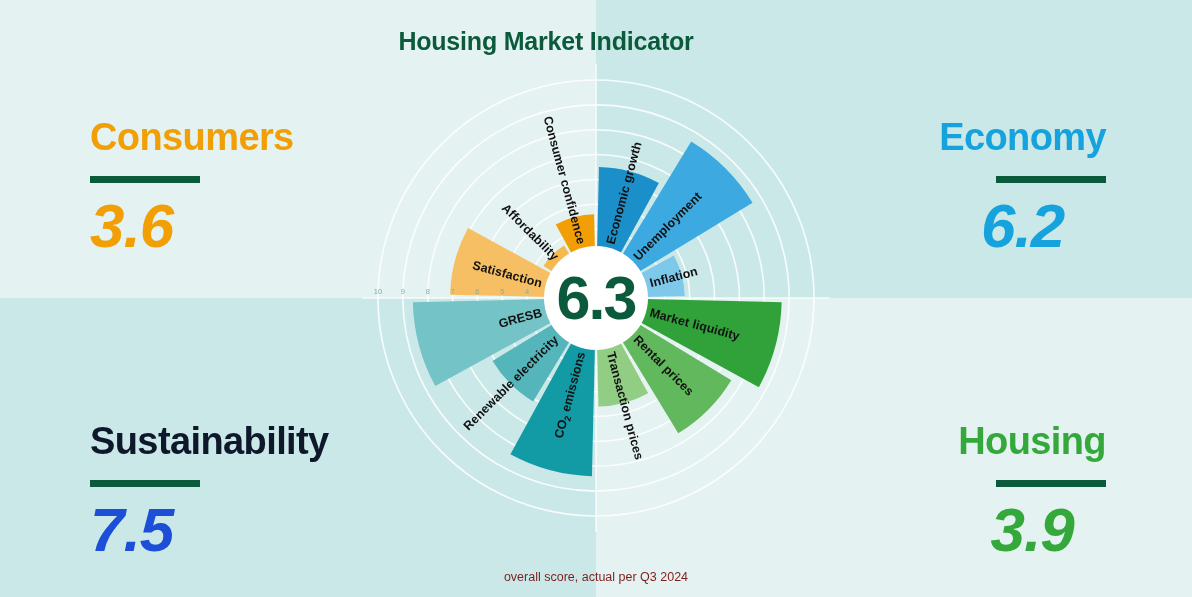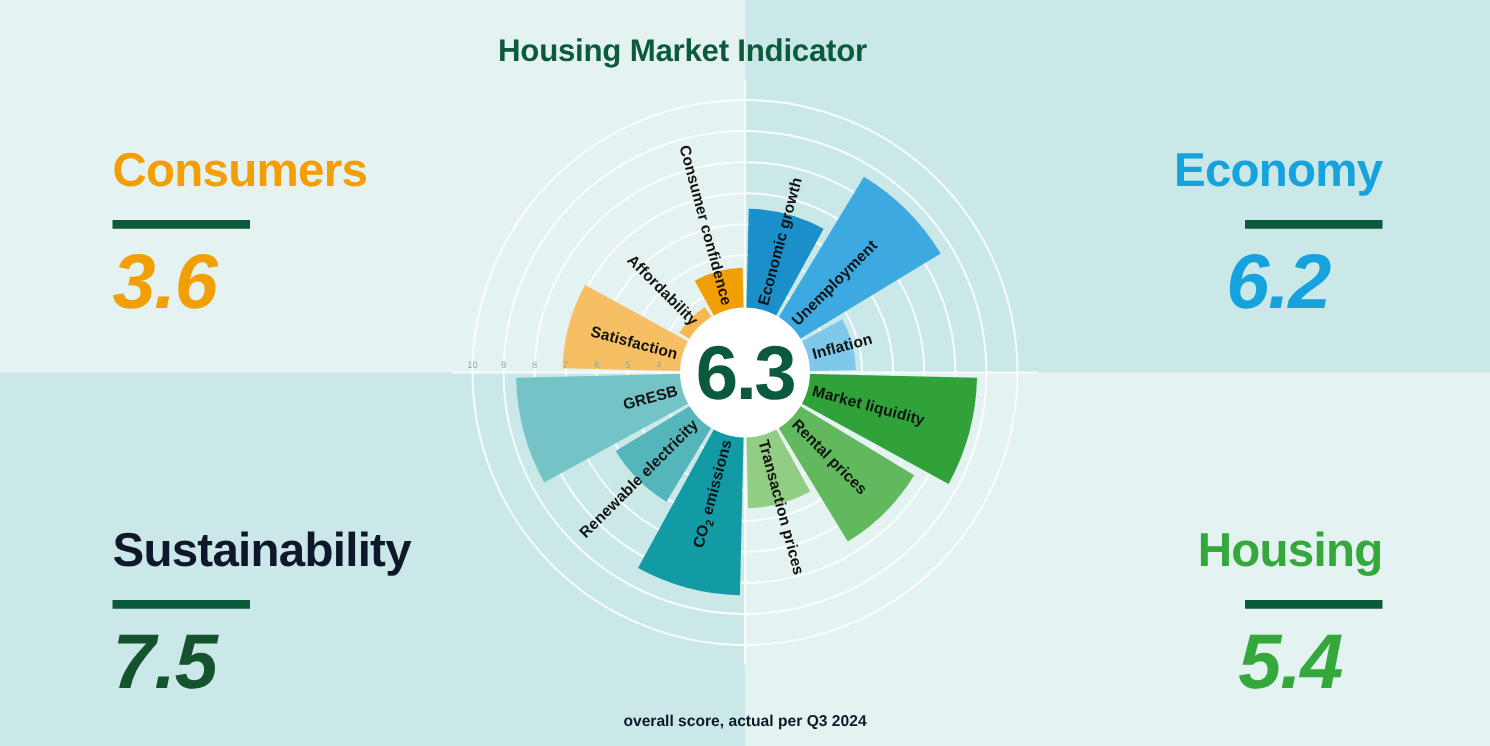--- a/index.html
+++ b/index.html
@@ -29,22 +29,22 @@
     letter-spacing: -0.2px;
     z-index: 6;
   }
 
   
   .footer {
     position: absolute;
     bottom: 13px; left: 0; width: 1192px;
     text-align: center;
     font-size: 12.5px;
-    font-weight: bold;
-    color: #0f172a;
+    font-weight: normal;
+    color: #7f1d1d;
     z-index: 6;
   }
 
   
   .corner { position: absolute; z-index: 6; }
   .corner .cat-name {
     font-size: 38px;
     font-weight: bold;
     line-height: 1.05;
     letter-spacing: -0.6px;
@@ -122,27 +122,27 @@
 
 <div class="corner right top">
   <div class="cat-name" style="color:#16a3dd">Economy</div>
   <div class="rule"></div>
   <div class="cat-value" style="color:#16a3dd">6.2</div>
 </div>
 
 <div class="corner left bottom">
   <div class="cat-name" style="color:#0f172a">Sustainability</div>
   <div class="rule"></div>
-  <div class="cat-value" style="color:#14532d">7.5</div>
+  <div class="cat-value" style="color:#1d4ed8">7.5</div>
 </div>
 
 <div class="corner right bottom">
   <div class="cat-name" style="color:#34a83a">Housing</div>
   <div class="rule"></div>
-  <div class="cat-value" style="color:#34a83a">5.4</div>
+  <div class="cat-value" style="color:#34a83a">3.9</div>
 </div>
 
 <div class="chart-stage">
   <svg viewBox="0 0 500 500">
     <g id="grid-layer">
         <circle cx="250" cy="250" r="44" class="grid-ring"></circle>
         <circle cx="250" cy="250" r="68.85714285714286" class="grid-ring"></circle>
         <circle cx="250" cy="250" r="93.71428571428571" class="grid-ring"></circle>
         <circle cx="250" cy="250" r="118.57142857142857" class="grid-ring"></circle>
         <circle cx="250" cy="250" r="143.42857142857142" class="grid-ring"></circle>

